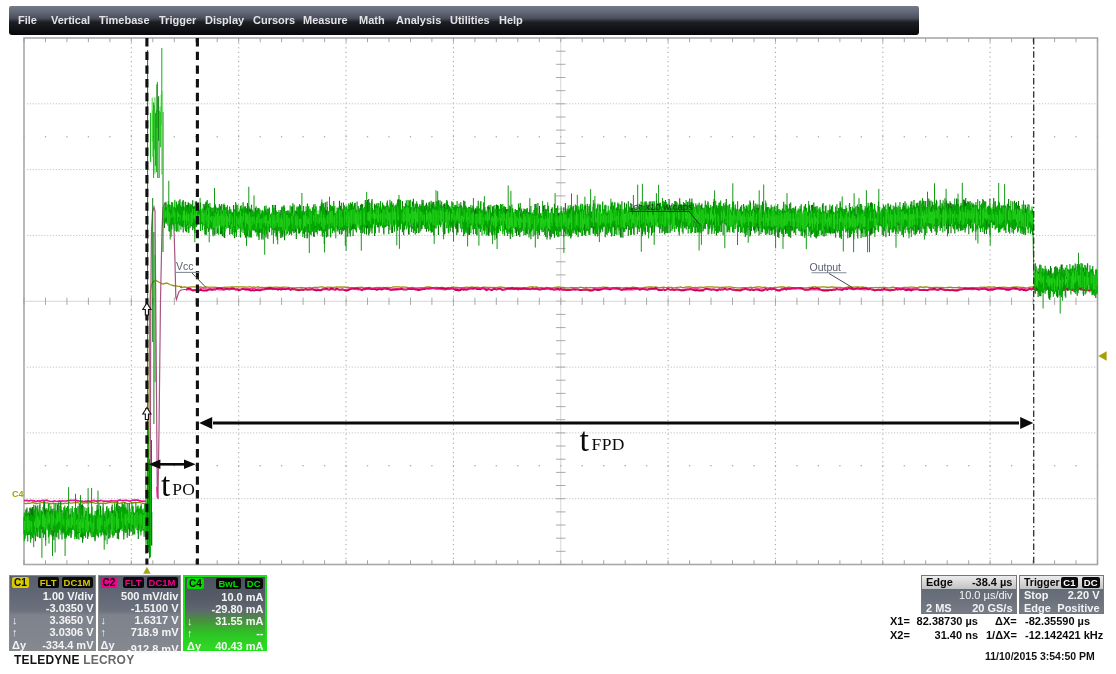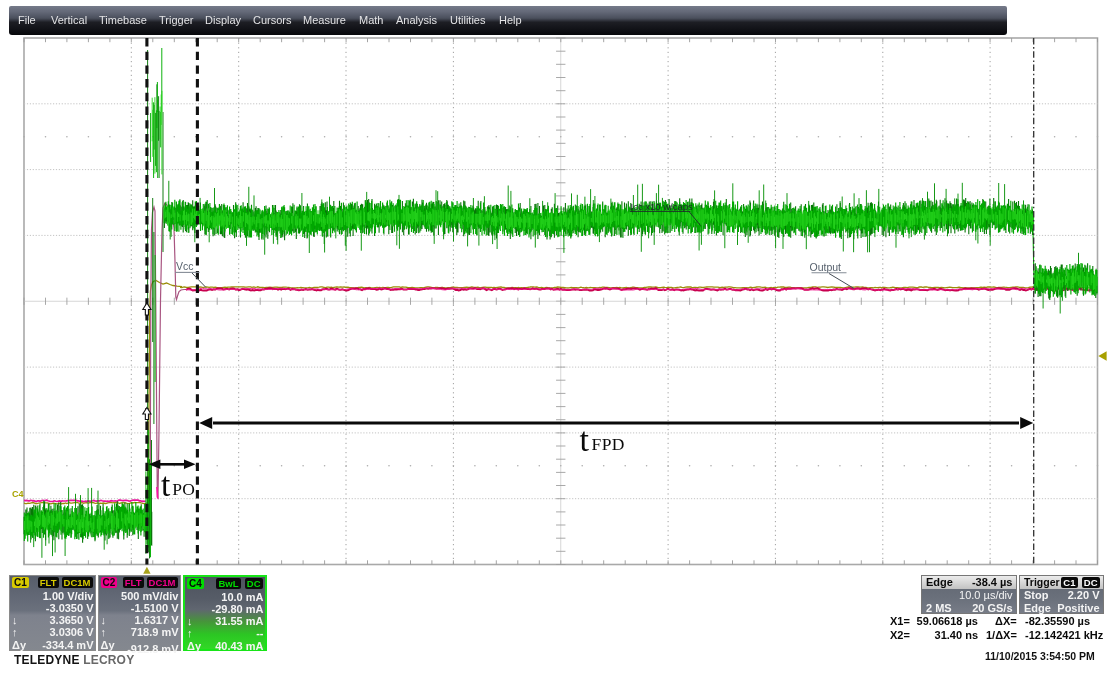--- a/index.html
+++ b/index.html
@@ -1,18 +1,18 @@
 <!DOCTYPE html>
 <html><head><meta charset="utf-8">
 <style>
 *{margin:0;padding:0}
 html,body{width:1116px;height:674px;background:#fff;overflow:hidden;font-family:"Liberation Sans",sans-serif}
-#menubar{position:absolute;left:9px;top:6px;width:998px;height:29px;border-radius:2px 2px 3px 3px;
+#menubar{position:absolute;left:9px;top:6px;width:910px;height:29px;border-radius:2px 2px 3px 3px;
 background:linear-gradient(180deg,#757a89 0%,#646978 20%,#4a4f5c 42%,#1d1e24 56%,#121318 78%,#06070a 100%);
-color:#e4e4e6;font-size:11px;font-weight:normal}
+color:#e4e4e6;font-size:11px;font-weight:bold}
 </style></head>
 <body>
 <div id="menubar">
     <span style="position:absolute;left:9px;top:8px">File</span>
     <span style="position:absolute;left:42px;top:8px">Vertical</span>
     <span style="position:absolute;left:90px;top:8px">Timebase</span>
     <span style="position:absolute;left:150px;top:8px">Trigger</span>
     <span style="position:absolute;left:196px;top:8px">Display</span>
     <span style="position:absolute;left:244px;top:8px">Cursors</span>
     <span style="position:absolute;left:294px;top:8px">Measure</span>
@@ -488,21 +488,21 @@
       <span style="position:absolute;left:4px">Stop</span>
       <span style="position:absolute;right:3px">2.20 V</span>
     </div>
     <div style="position:relative;height:12.5px;color:#f4f4f4;font-size:11px;line-height:12.5px;font-weight:bold">
       <span style="position:absolute;left:4px">Edge</span>
       <span style="position:absolute;right:3px">Positive</span>
     </div>
   </div>
 <div style="position:absolute;left:0;top:615px;width:1116px;height:13px;font-size:11px;font-weight:bold;color:#0a0a0a">
     <span style="position:absolute;left:890px">X1=</span>
-    <span style="position:absolute;left:905px;width:73px;text-align:right">59.06618 µs</span>
+    <span style="position:absolute;left:905px;width:73px;text-align:right">82.38730 µs</span>
     <span style="position:absolute;left:995px">ΔX=</span>
     <span style="position:absolute;left:1025px;width:79px;text-align:left">-82.35590 µs</span>
   </div>
 <div style="position:absolute;left:0;top:628.5px;width:1116px;height:13px;font-size:11px;font-weight:bold;color:#0a0a0a">
     <span style="position:absolute;left:890px">X2=</span>
     <span style="position:absolute;left:905px;width:73px;text-align:right">31.40 ns</span>
     <span style="position:absolute;left:986px">1/ΔX=</span>
     <span style="position:absolute;left:1025px;width:79px;">-12.142421 kHz</span>
   </div>
 <div style="position:absolute;left:985px;top:650px;font-size:10.5px;font-weight:bold;color:#111">11/10/2015 3:54:50 PM</div>

